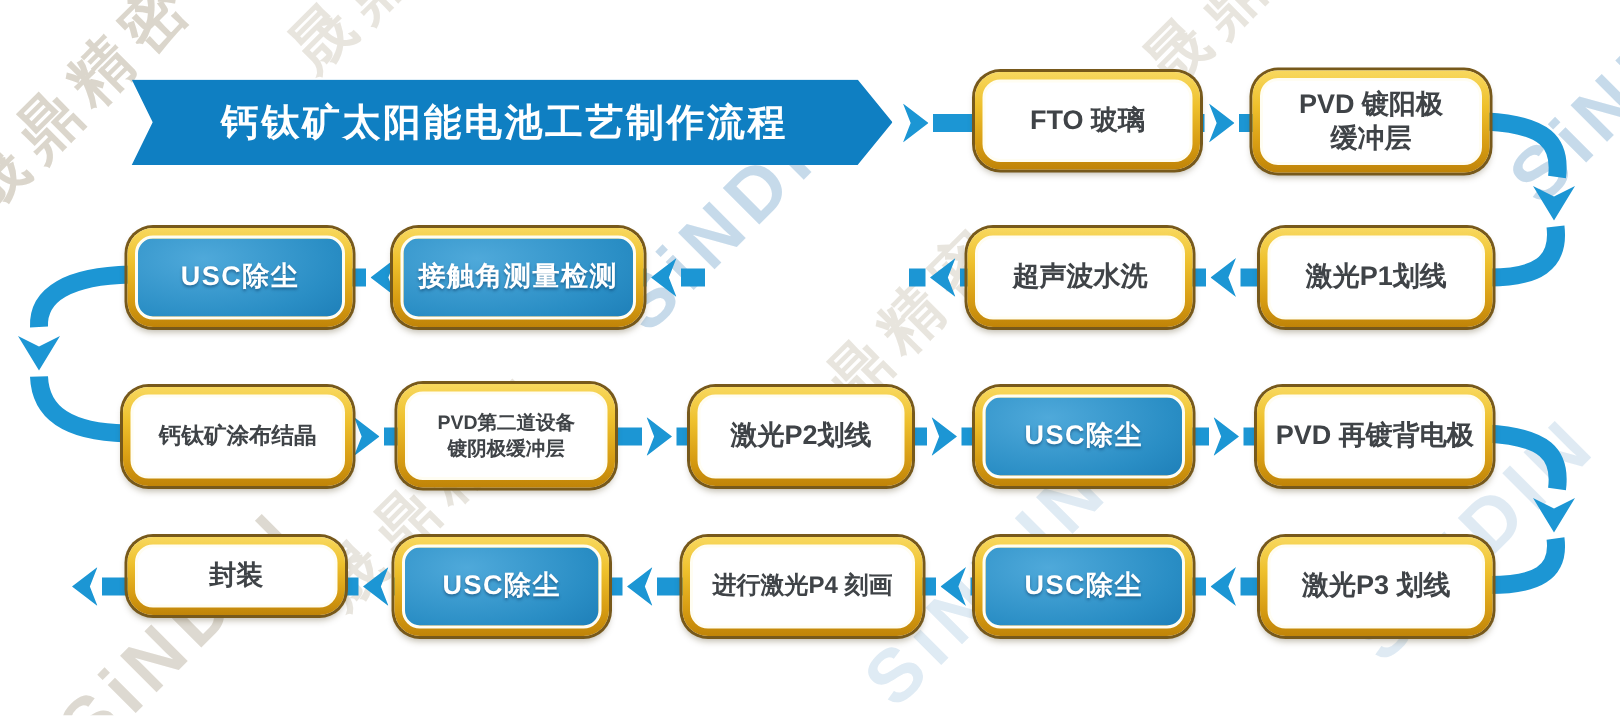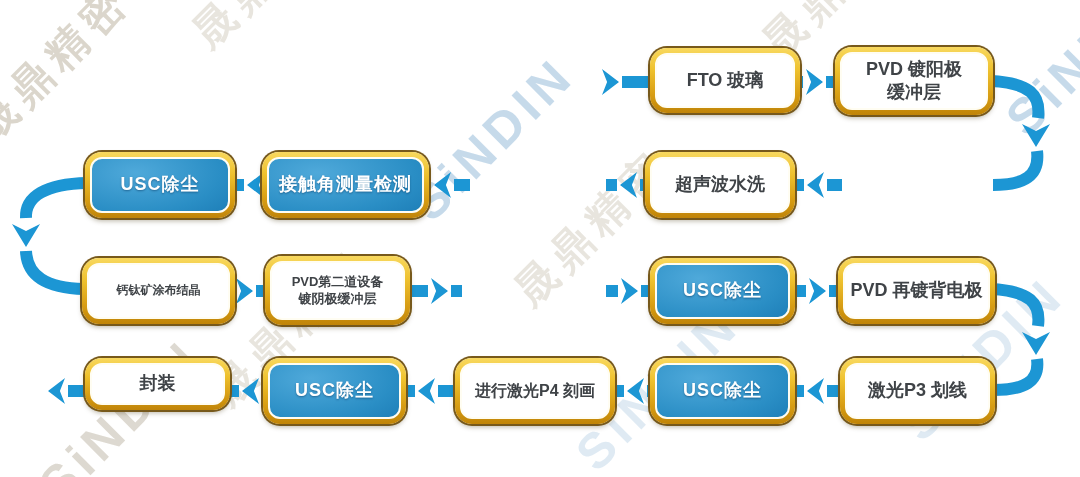--- a/index.html
+++ b/index.html
@@ -66,20 +66,23 @@
 
     <path d="M87 183 C46 184 25 196 26 218" stroke="#1c96d4" stroke-width="12" fill="none"></path>
     <path d="M12 224 L26 231 L40 224 L26 247 Z" fill="#1c96d4"></path>
     <path d="M26 251 C27 276 46 288 84 289" stroke="#1c96d4" stroke-width="12" fill="none"></path>
 
     <path d="M991 289 C1030 291 1041 303 1038 326" stroke="#1c96d4" stroke-width="12" fill="none"></path>
     <path d="M1022 332 L1036 339 L1050 332 L1036 355 Z" fill="#1c96d4"></path>
     <path d="M1037 359 C1040 382 1024 390 993 390" stroke="#1c96d4" stroke-width="12" fill="none"></path>
   </svg>
 
+  <div class="banner">
+    <span>钙钛矿太阳能电池工艺制作流程</span>
+  </div>
 
   <div class="conn right" style="left:602px;top:70px;width:48px;height:24px">
       <i class="head"></i>
       <i class="bar"></i>
     </div>
   <div class="conn right" style="left:798px;top:70px;width:39px;height:24px">
       <i class="bar"></i>
       <i class="head"></i>
       <i class="stub"></i>
     </div>
@@ -170,31 +173,41 @@
   <div class="box blue" style="left:262px;top:152px;width:167px;height:66px">
     <div class="inner">
         <span class="nowrap">接触角测量检测</span>
       </div>
     </div>
   <div class="box white" style="left:645px;top:152px;width:150px;height:66px">
     <div class="inner">
         <span class="nowrap">超声波水洗</span>
       </div>
     </div>
+  <div class="box white" style="left:840px;top:152px;width:155px;height:66px">
+    <div class="inner">
+        <span class="nowrap">激光P1划线</span>
+      </div>
+    </div>
 
   <div class="box white" style="left:82px;top:258px;width:153px;height:66px">
-    <div class="inner" style="font-size:12px">
+    <div class="inner" style="font-size:15px">
         <span class="nowrap">钙钛矿涂布结晶</span>
       </div>
     </div>
   <div class="box white" style="left:265px;top:256px;width:145px;height:69px">
     <div class="inner" style="font-size:13px">
         <span><span>PVD第二道设备</span><br><span>镀阴极缓冲层</span></span>
       </div>
     </div>
+  <div class="box white" style="left:460px;top:258px;width:148px;height:66px">
+    <div class="inner">
+        <span class="nowrap">激光P2划线</span>
+      </div>
+    </div>
   <div class="box blue" style="left:650px;top:258px;width:145px;height:66px">
     <div class="inner">
         <span class="nowrap">USC除尘</span>
       </div>
     </div>
   <div class="box white" style="left:838px;top:258px;width:157px;height:66px">
     <div class="inner">
         <span class="nowrap">PVD 再镀背电极</span>
       </div>
     </div>

